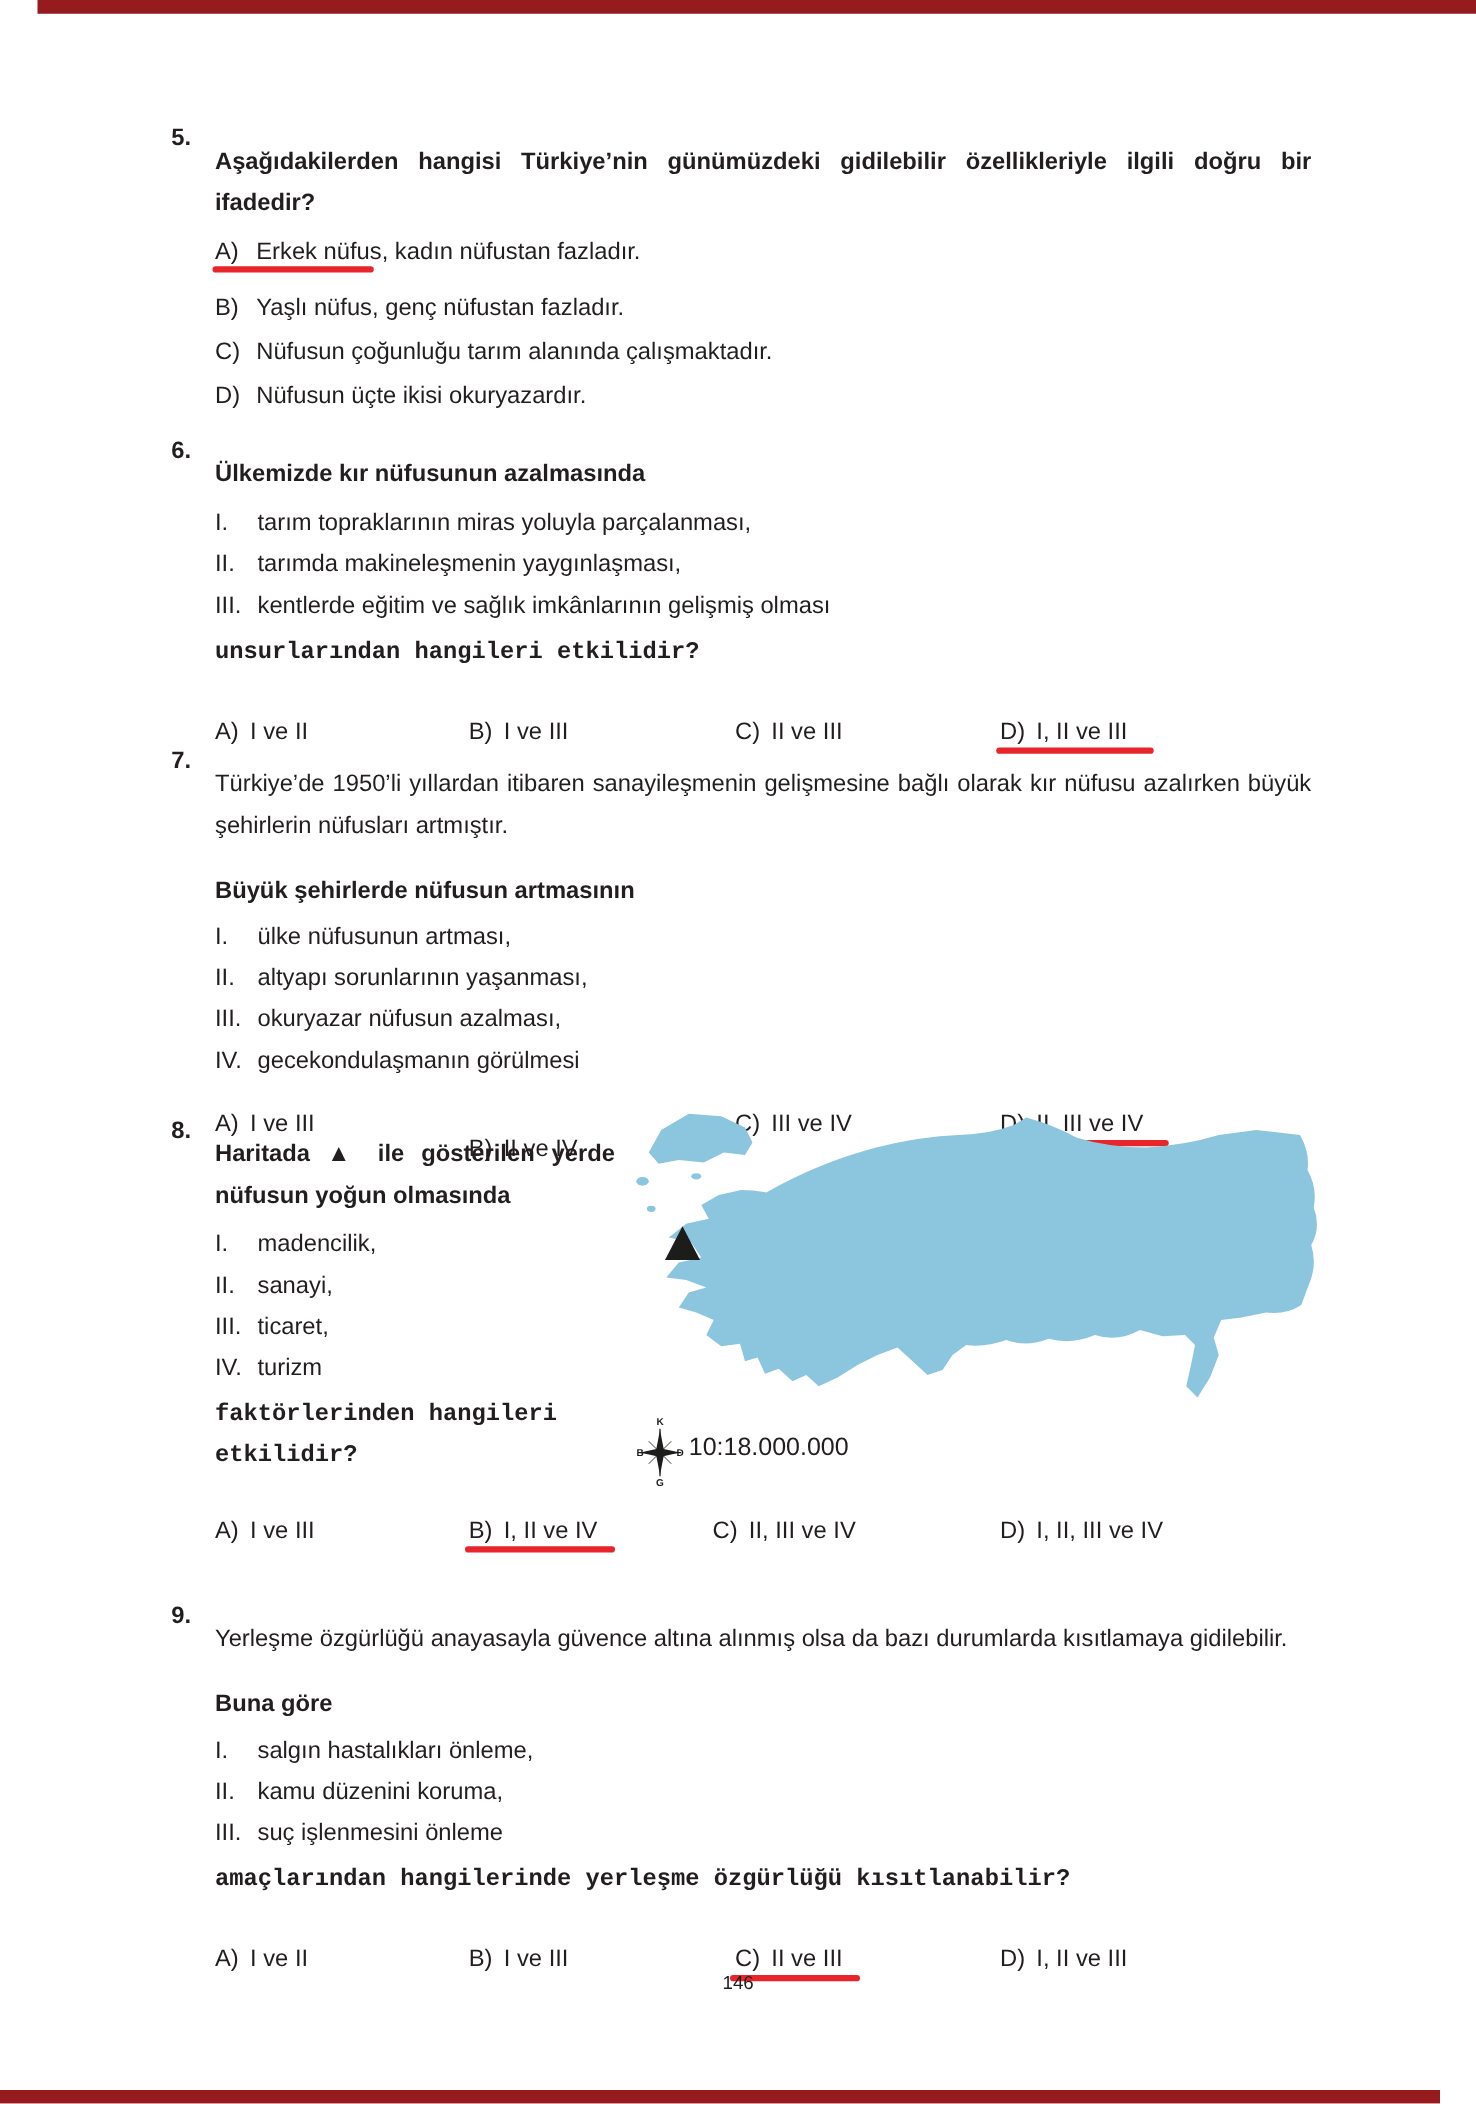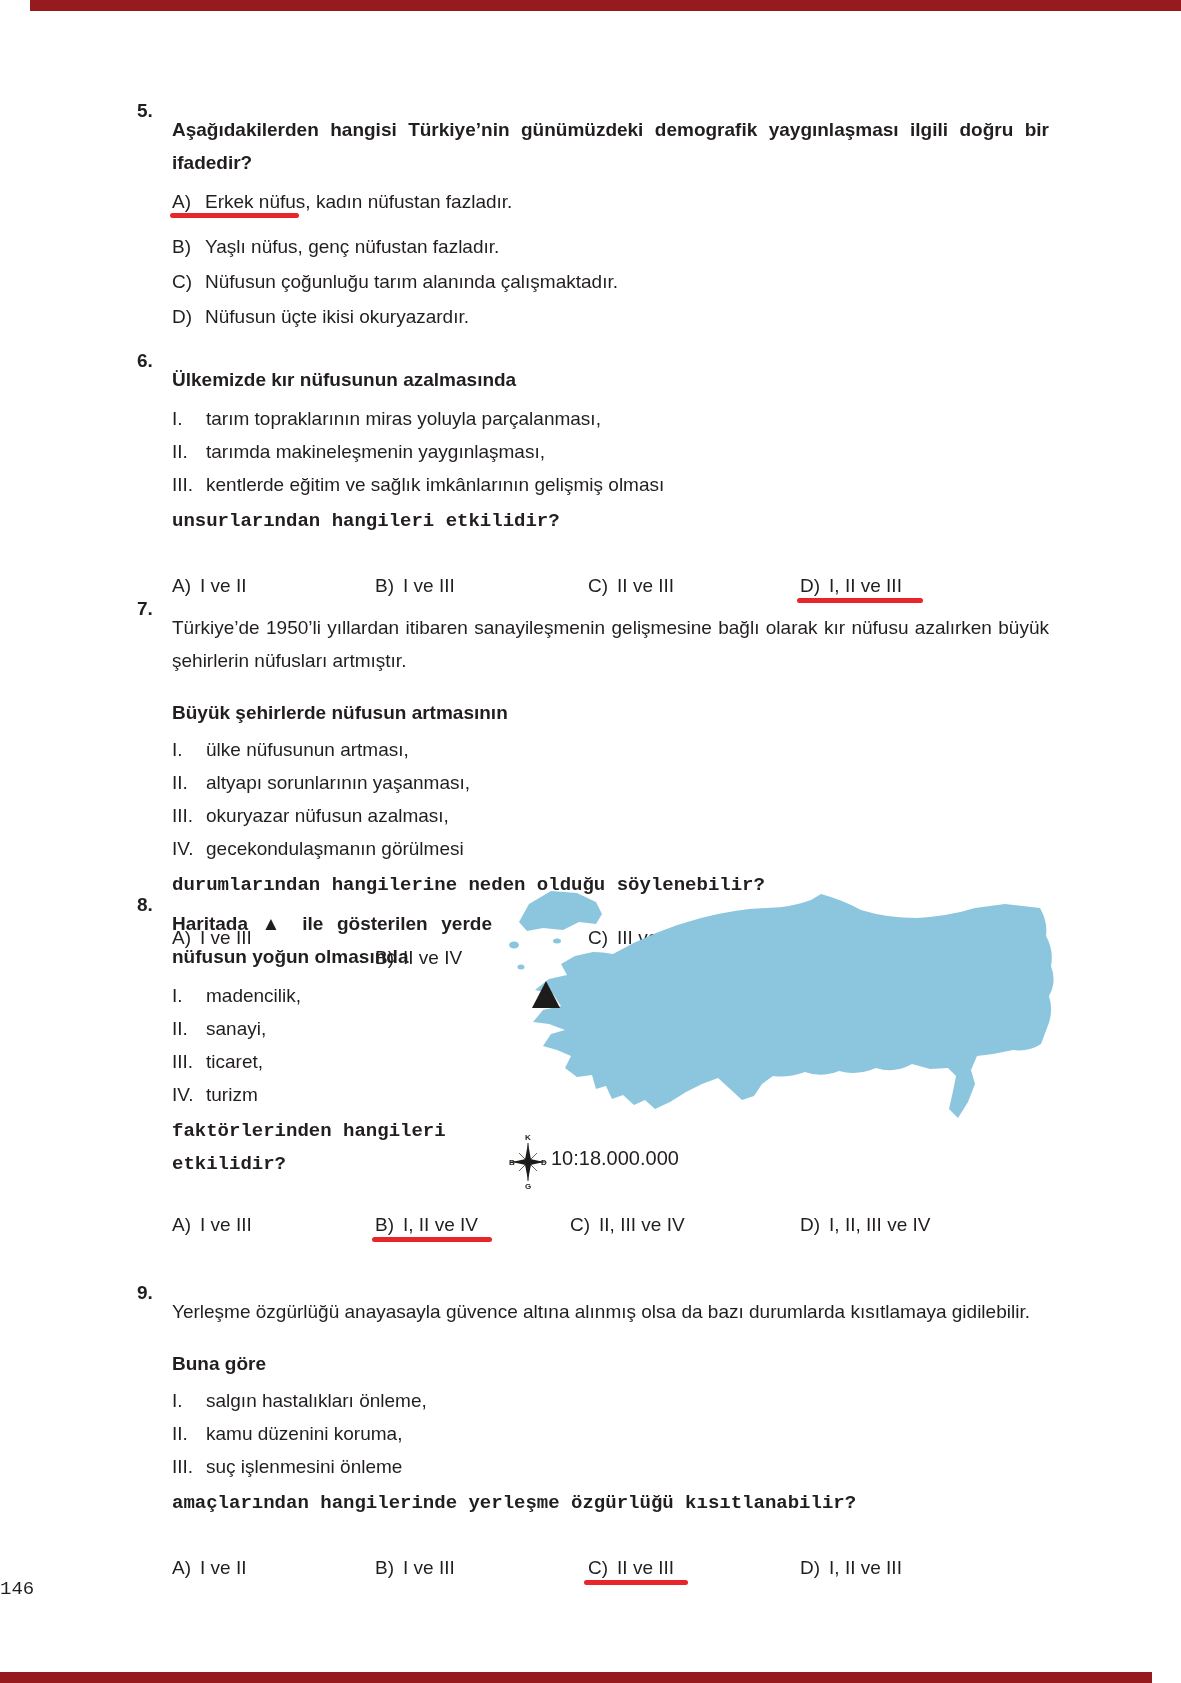--- a/index.html
+++ b/index.html
@@ -25,33 +25,33 @@
   .oc .ol{margin-right:9px;}
   .uline{position:absolute;height:5px;border-radius:2.5px;background:#e8252a;}
   .q8-left{width:320px;}
   .map-wrap{position:absolute;left:368px;top:0;}
   .compass{position:absolute;left:371px;top:254px;}
   .compass text{font-size:8px;font-weight:700;fill:#1c1c1a;text-anchor:middle;}
   .compass line{stroke:#1c1c1a;stroke-width:1;}
   .compass line.thin{stroke-width:0.7;}
   .compass path{fill:#1c1c1a;}
   .scale-label{position:absolute;left:414px;top:264px;font-size:20px;white-space:nowrap;}
-  .pagenum{position:absolute;top:1578px;left:0;width:100%;text-align:left;font-size:19px;font-family:Liberation Mono, monospace;}
+  .pagenum{position:absolute;top:1578px;left:0;width:100%;text-align:center;font-size:15px;}
 </style>
 </head>
 <body>
 
 <div class="page">
   <div class="edge-bar edge-top"></div>
   <div class="edge-bar edge-bottom"></div>
 
   <section class="q" style="top:94px;">
     <div class="qnum">5.</div>
     <div class="qbody">
-      <p class="stem bold">Aşağıdakilerden hangisi Türkiye’nin günümüzdeki demografik yaygınlaşması ilgili doğru bir ifadedir?</p>
+      <p class="stem bold">Aşağıdakilerden hangisi Türkiye’nin günümüzdeki gidilebilir özellikleriyle ilgili doğru bir ifadedir?</p>
       <div class="opts-stacked">
         <div class="optv" style="margin-bottom:12px;">
           <span class="ol">A)</span>
           <span>Erkek nüfus, kadın nüfustan fazladır.</span>
           <span class="uline" style="left:-2px;top:28px;width:129px;"></span>
         </div>
         <div class="optv">
           <span class="ol">B)</span>
           <span>Yaşlı nüfus, genç nüfustan fazladır.</span>
         </div>
@@ -116,21 +116,20 @@
         <span>altyapı sorunlarının yaşanması,</span>
       </div>
       <div class="item">
         <span class="rn">III.</span>
         <span>okuryazar nüfusun azalması,</span>
       </div>
       <div class="item">
         <span class="rn">IV.</span>
         <span>gecekondulaşmanın görülmesi</span>
       </div>
-      <p class="bq">durumlarından hangilerine neden olduğu söylenebilir?</p>
       <div class="optrow" style="margin-top:18px;">
         <span class="oc" style="left:0;">
           <span class="ol">A)</span><span>I ve III</span>
         </span>
         <span class="oc" style="left:203px;margin-top:20px;">
           <span class="ol">B)</span><span>II ve IV</span>
         </span>
         <span class="oc" style="left:416px;">
           <span class="ol">C)</span><span>III ve IV</span>
         </span>

